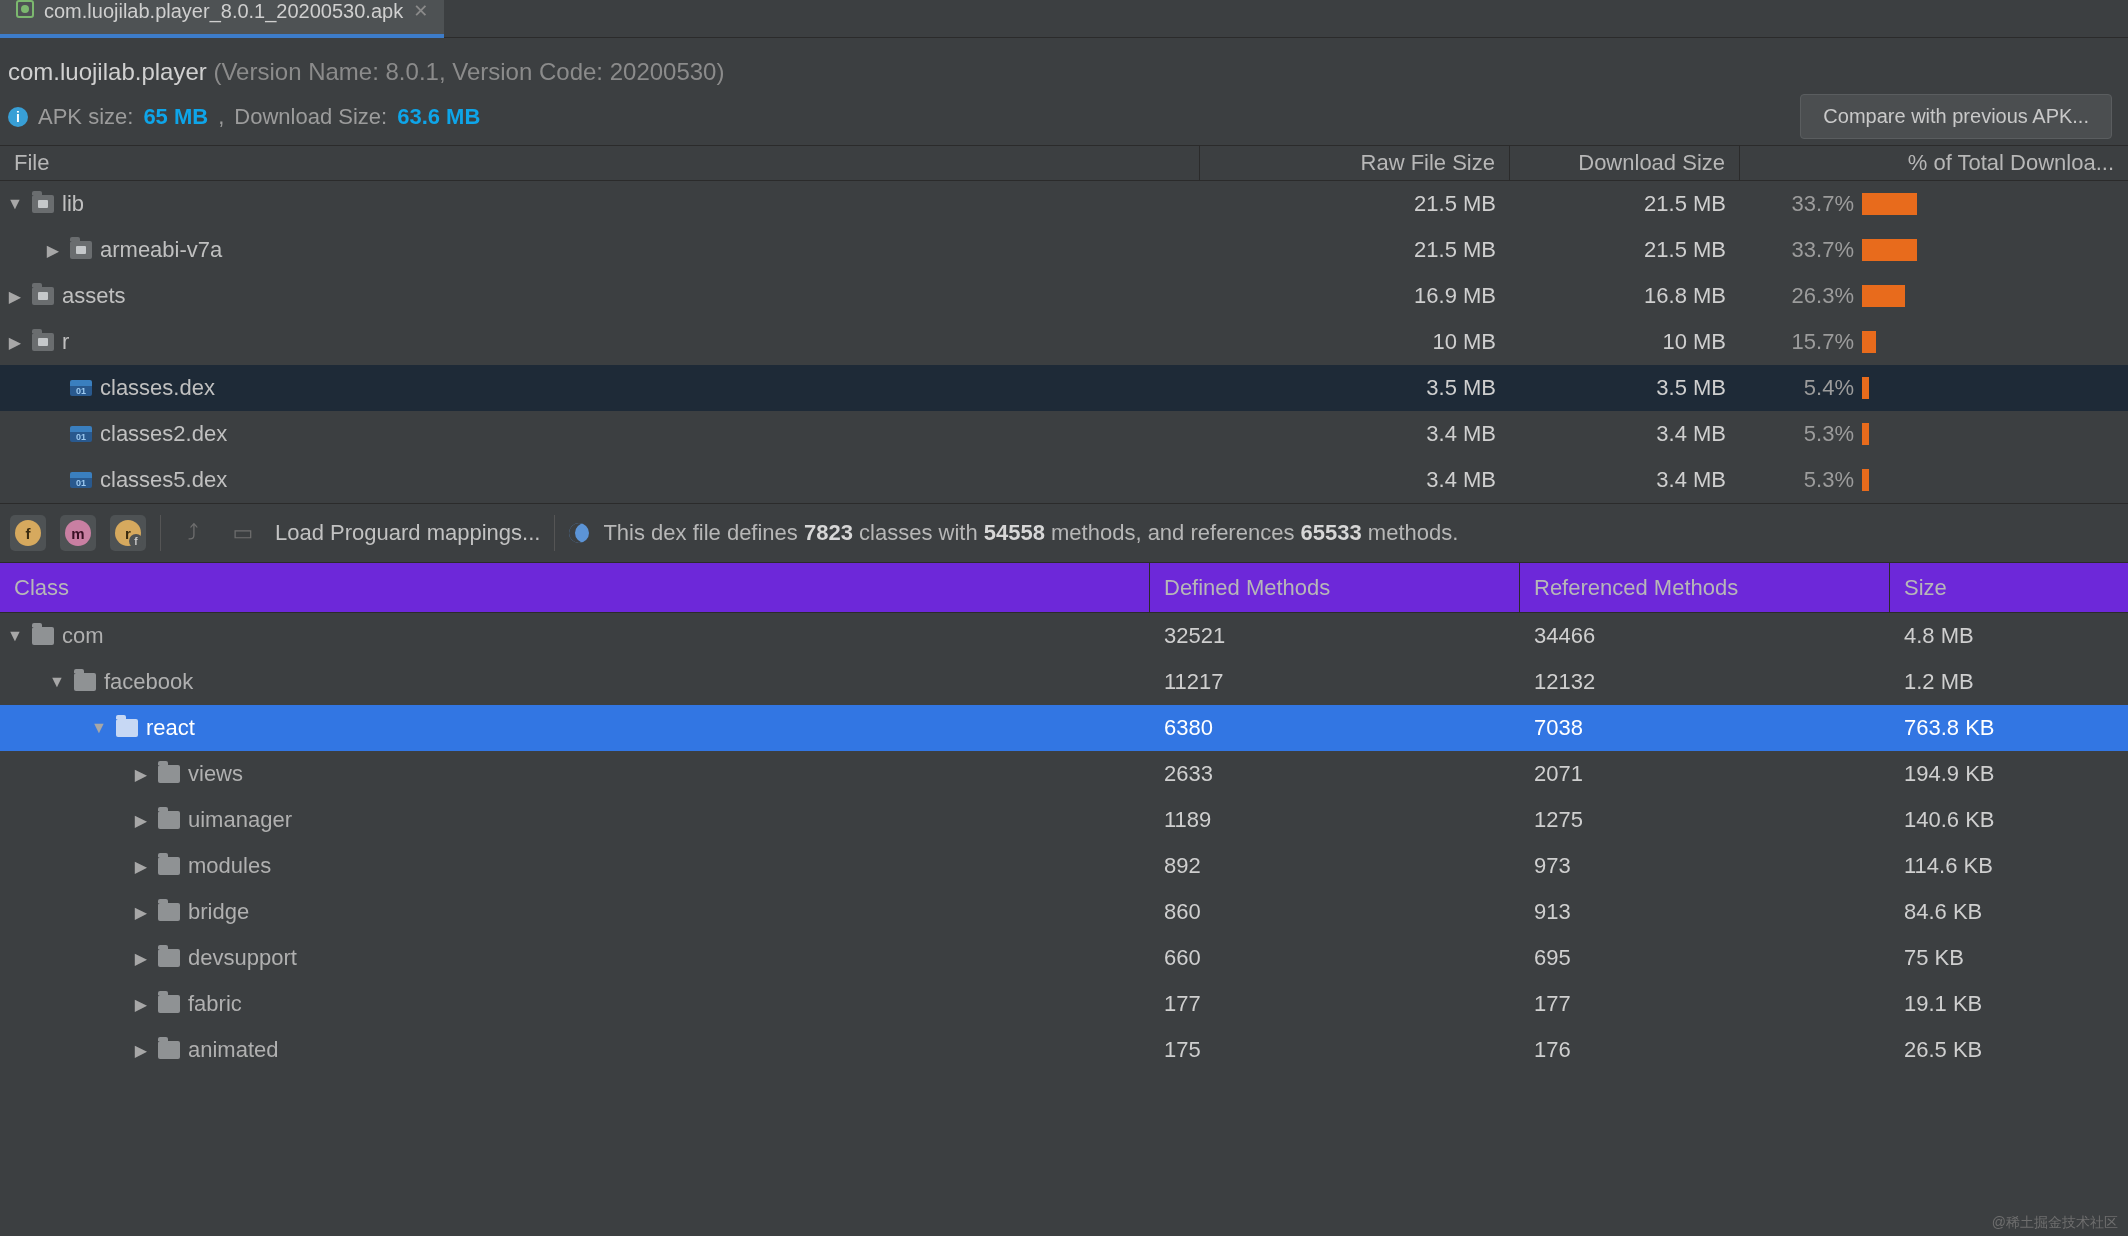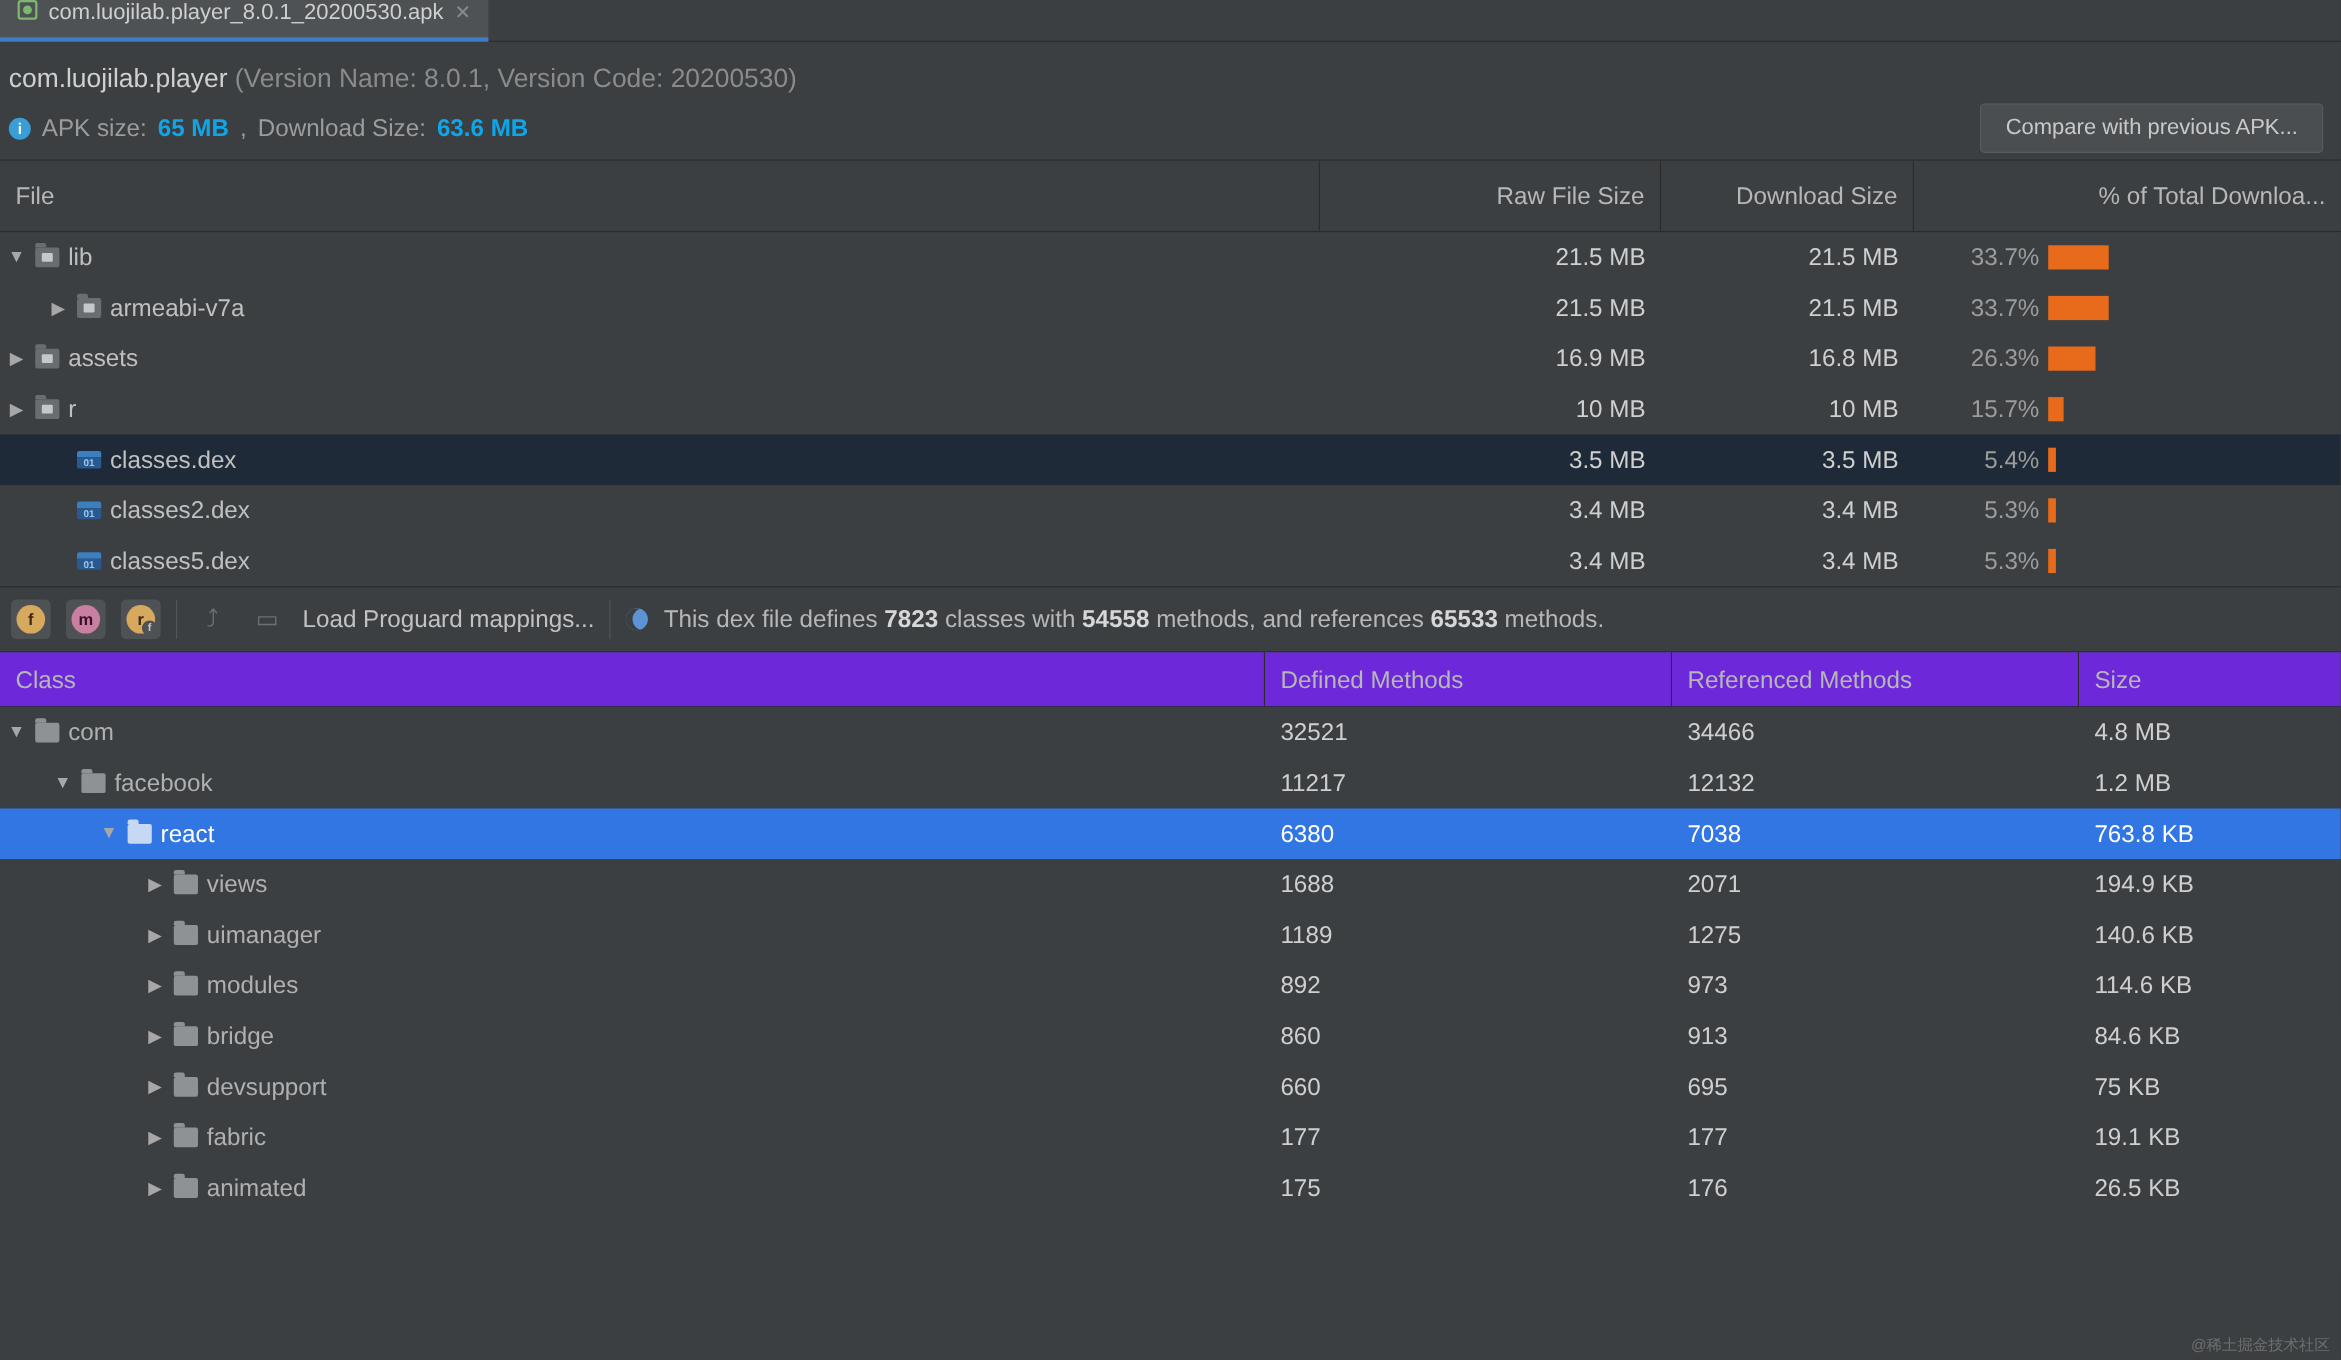--- a/index.html
+++ b/index.html
@@ -18,21 +18,21 @@
   .pkg-ver { color:#8b8b8b; }
   .info-row { display:flex; align-items:center; justify-content:space-between; }
   .info-left { display:flex; align-items:center; gap:10px; font-size:22px; }
   .info-left b { color:#0ea5e9; font-weight:600; }
   .info-left .lbl { color:#9c9c9c; }
   .btn-compare { background:#4b4e50; border:1px solid #5a5d5f; color:#c9c9c9; padding:10px 22px; border-radius:4px; font-size:20px; cursor:pointer; }
   .info-icon { width:20px; height:20px; background:#389fd6; border-radius:50%; color:#fff; display:flex; align-items:center; justify-content:center; font-size:14px; font-weight:bold; }
 
   
   .filetbl-header, .filetbl-row { display:grid; grid-template-columns:1200px 310px 230px 120px 1fr; align-items:center; height:46px; }
-  .filetbl-header { background:#3c3f41; border-top:1px solid #2b2b2b; border-bottom:1px solid #2b2b2b; color:#b7b7b7; font-size:22px; height:66px;}
+  .filetbl-header { background:#3c3f41; border-top:1px solid #2b2b2b; border-bottom:1px solid #2b2b2b; color:#b7b7b7; font-size:22px; height:36px;}
   .filetbl-header > div { padding:0 14px; border-right:1px solid #2b2b2b; white-space:nowrap; overflow:hidden; height:100%; display:flex; align-items:center;}
   .filetbl-header > div:last-child { border-right:none; }
   .h-right { justify-content:flex-end; }
   .filetbl-body { max-height:322px; overflow:hidden; }
   .filetbl-row { font-size:22px; color:#c0c0c0; }
   .filetbl-row.selected { background:#1e2a37; }
   .cell-name { display:flex; align-items:center; gap:8px; padding-left:6px; }
   .cell-num { text-align:right; padding-right:14px; color:#cfcfcf; font-weight:500; }
   .cell-pct { text-align:right; color:#9c9c9c; padding-right:6px;}
   .cell-bar { padding-left:2px; }
@@ -286,21 +286,21 @@
       <div class="num">6380</div>
       <div class="num">7038</div>
       <div class="num">763.8 KB</div>
     </div>
     <div class="cls-row">
       <div class="cls-name" style="padding-left: 132px;">
         <span class="arrow">▶</span>
         <span class="fld-grey"></span>
         <span>views</span>
       </div>
-      <div class="num">1688</div>
+      <div class="num">2633</div>
       <div class="num">2071</div>
       <div class="num">194.9 KB</div>
     </div>
     <div class="cls-row">
       <div class="cls-name" style="padding-left: 132px;">
         <span class="arrow">▶</span>
         <span class="fld-grey"></span>
         <span>uimanager</span>
       </div>
       <div class="num">1189</div>

